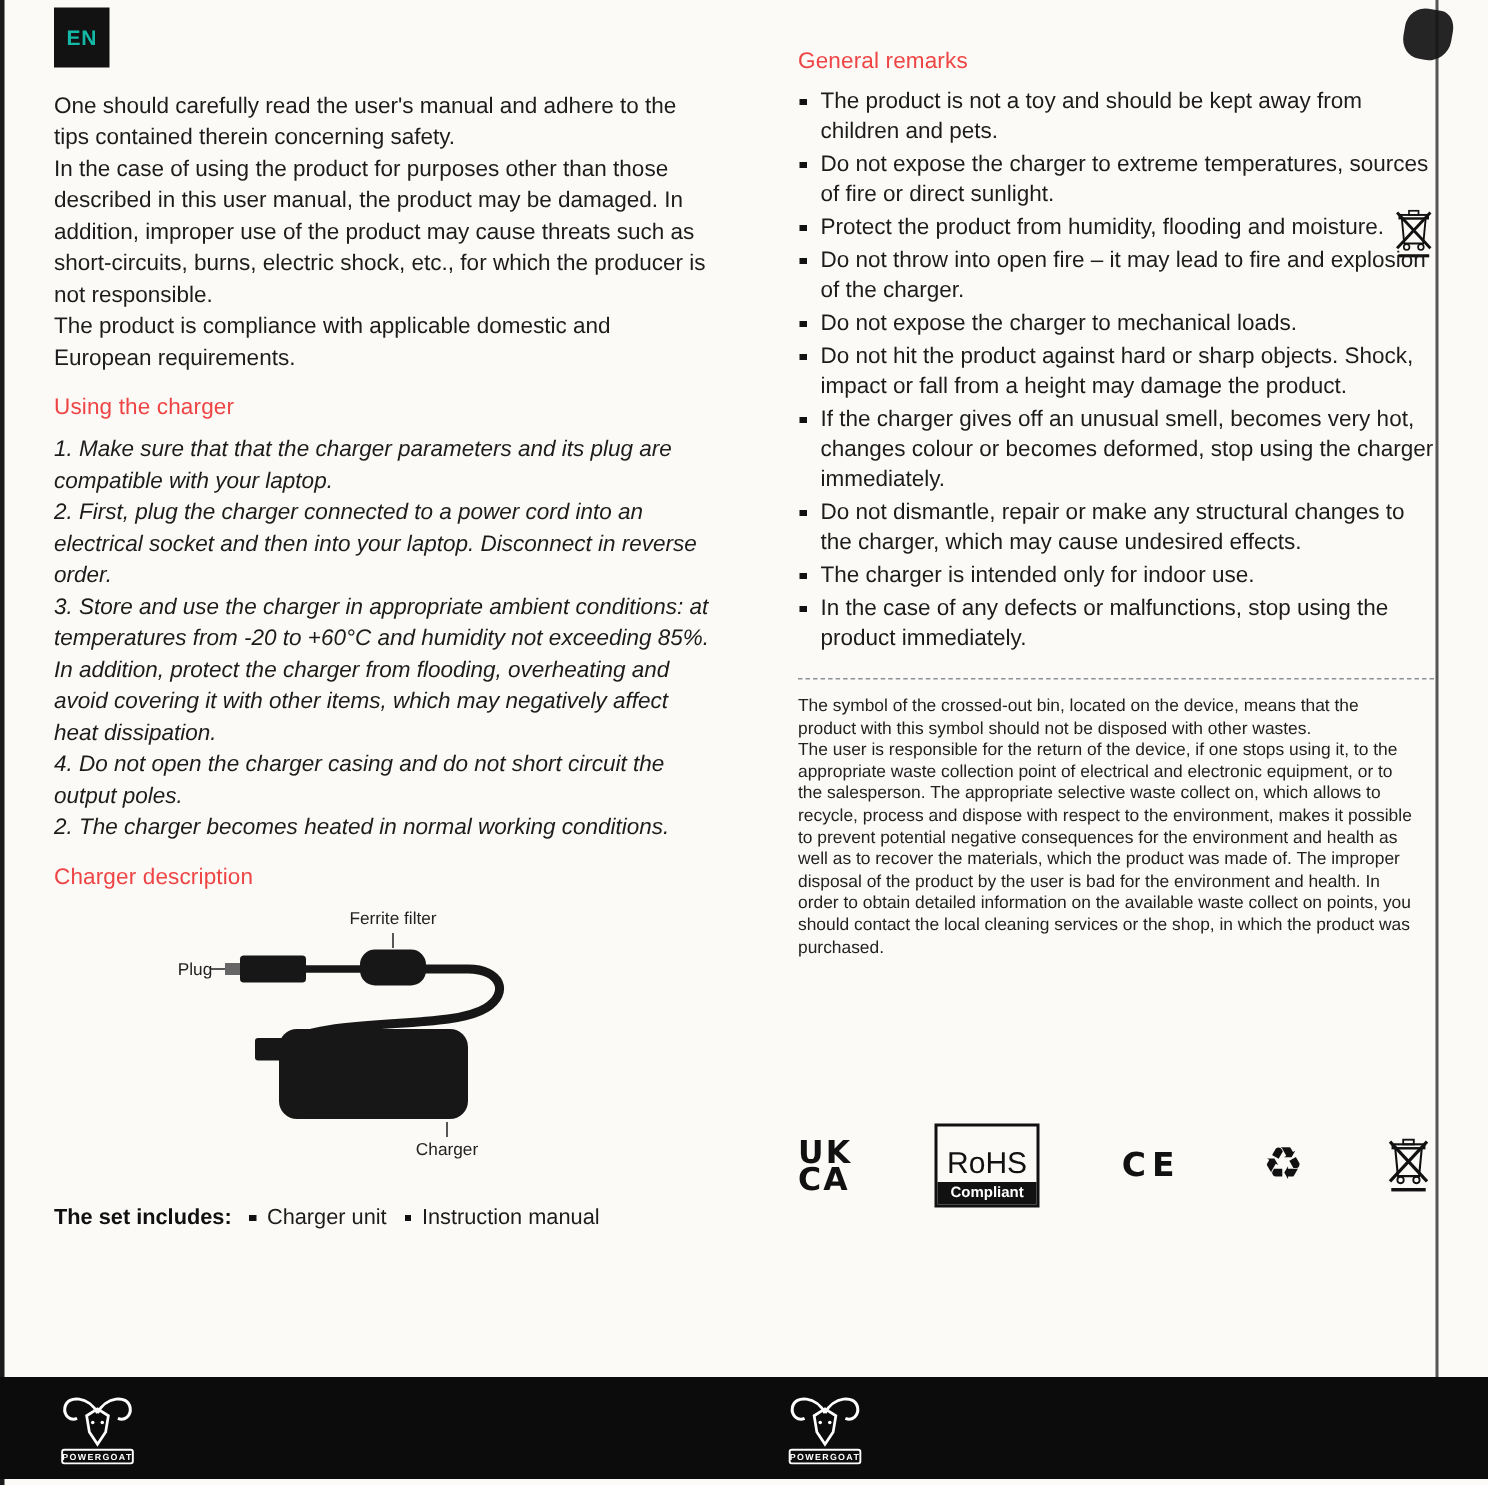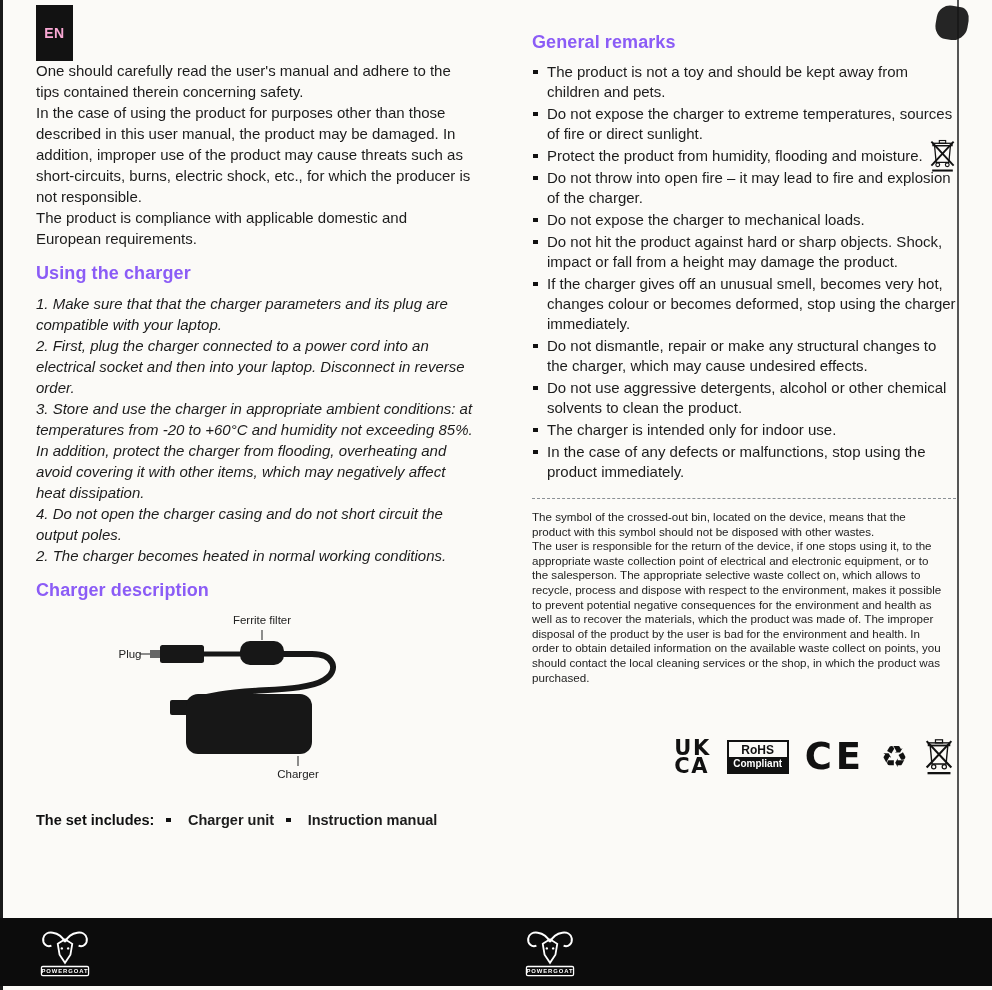--- a/index.html
+++ b/index.html
@@ -10,60 +10,60 @@
     font-family:"Liberation Sans", sans-serif; color:#1c1c1c;
   }
   
   .scan-edge-left { position:absolute; left:0; top:0; width:3px; height:100%; background:#1a1a1a; }
   .scan-edge-right { position:absolute; left:957px; top:0; width:2px; height:918px; background:#555; }
   .corner-artifact { position:absolute; top:6px; right:24px; width:32px; height:34px; background:#141414;
     border-radius:42% 30% 48% 38% / 40% 36% 44% 40%; transform:rotate(10deg); opacity:.93; }
   .margin-weee { position:absolute; right:36px; top:138px; }
 
   .en-badge {
-    position:absolute; left:36px; top:5px; width:37px; height:56px; background:#121212;
-    color:#f9a8d4; font-weight:bold; font-size:14px; letter-spacing:.5px;
+    position:absolute; left:36px; top:5px; width:37px; height:40px; background:#121212;
+    color:#14b8a6; font-weight:bold; font-size:14px; letter-spacing:.5px;
     display:flex; align-items:center; justify-content:center;
   }
 
   .col { position:absolute; }
   .col-left  { left:36px;  top:60px; width:440px; }
   .col-right { left:532px; top:32px; width:424px; }
 
-  h2 { font-size:18px; font-weight:bold; color:#8b5cf6; margin:14px 0 9px; letter-spacing:.1px; }
+  h2 { font-size:15px; font-weight:normal; color:#ef4444; margin:14px 0 9px; letter-spacing:.1px; }
   .col h2:first-child { margin-top:0; }
   .body { font-size:15px; line-height:21px; color:#1c1c1c; }
   .prewrap { white-space:pre-line; }
   .step { margin:0;font-style:italic; }
 
   
   .diagram { position:relative; width:440px; height:178px; margin-top:6px; }
   .diagram svg text { font-family:"Liberation Sans", sans-serif; font-size:11.5px; fill:#222; }
 
   .set-row { margin-top:24px; display:flex; align-items:flex-start; gap:12px; font-size:14.5px; }
   .set-label { font-weight:bold; color:#101010; }
-  .set-item { display:inline-flex; align-items:center; gap:17px;font-weight:bold; }
+  .set-item { display:inline-flex; align-items:center; gap:7px; }
   .sq { display:inline-block; width:4.5px; height:4.5px; background:#111; }
 
   
   ul.bullets { list-style:none; margin-top:8px; }
   ul.bullets li { position:relative; padding-left:15px; font-size:15px; line-height:20px; margin-bottom:2px; }
   ul.bullets li::before { content:""; position:absolute; left:1px; top:7.5px; width:4.5px; height:4.5px; background:#111; }
 
   .divider { margin:16px 0 11px; border-top:1.6px dashed #8b9096; width:100%; }
   .disposal-h { font-size:11.8px; font-weight:bold; color:#101010; margin:0 0 5px; }
   .disposal { font-size:11.6px; line-height:14.6px; color:#222; width:414px; }
 
-  .marks { margin-top:50px; display:flex; justify-content:flex-end; align-items:center; gap:16px; padding-right:2px; }
+  .marks { margin-top:110px; display:flex; justify-content:space-between; align-items:center; gap:16px; padding-right:2px; }
   .ukca { font-weight:bold; font-size:21px; line-height:18px; letter-spacing:1.5px; color:#111;
     font-family:"DejaVu Sans", sans-serif; }
   .rohs { border:2.5px solid #111; text-align:center; min-width:62px; background:#fbfaf7; }
-  .rohs-top { font-weight:bold; font-size:12px; color:#111; padding:1px 6px 0; }
+  .rohs-top { font-weight:normal; font-size:20px; color:#111; padding:14px 6px 0; }
   .rohs-sub { background:#111; color:#fff; font-size:10px; font-weight:600; padding:1.5px 4px 2.5px; }
-  .ce { font-size:37px; font-weight:bold; letter-spacing:4px; color:#111; font-family:"DejaVu Sans", sans-serif; }
+  .ce { font-size:22px; font-weight:bold; letter-spacing:4px; color:#111; font-family:"DejaVu Sans", sans-serif; }
   .recycle { font-size:30px; line-height:1; color:#111; }
 
   
   .footer-band { position:absolute; left:0; top:918px; width:100%; height:68px; background:#0c0c0c; }
   .goat { position:absolute; top:6px; }
   .goat-1 { left:36px; }
   .goat-2 { left:521px; }
   .goat text { font-family:"Liberation Sans", sans-serif; }
 </style>
 </head>
@@ -145,21 +145,20 @@
     <h2>General remarks</h2>
     <ul class="bullets">
       <li>The product is not a toy and should be kept away from children and pets.</li>
       <li>Do not expose the charger to extreme temperatures, sources of fire or direct sunlight.</li>
       <li>Protect the product from humidity, flooding and moisture.</li>
       <li>Do not throw into open fire – it may lead to fire and explosion of the charger.</li>
       <li>Do not expose the charger to mechanical loads.</li>
       <li>Do not hit the product against hard or sharp objects. Shock, impact or fall from a height may damage the product.</li>
       <li>If the charger gives off an unusual smell, becomes very hot, changes colour or becomes deformed, stop using the charger immediately.</li>
       <li>Do not dismantle, repair or make any structural changes to the charger, which may cause undesired effects.</li>
-      <li>Do not use aggressive detergents, alcohol or other chemical solvents to clean the product.</li>
       <li>The charger is intended only for indoor use.</li>
       <li>In the case of any defects or malfunctions, stop using the product immediately.</li>
     </ul>
 
     <div class="divider"></div>
 
     <p class="disposal prewrap">The symbol of the crossed-out bin, located on the device, means that the product with this symbol should not be disposed with other wastes.
 The user is responsible for the return of the device, if one stops using it, to the appropriate waste collection point of electrical and electronic equipment, or to the salesperson. The appropriate selective waste collect on, which allows to recycle, process and dispose with respect to the environment, makes it possible to prevent potential negative consequences for the environment and health as well as to recover the materials, which the product was made of. The improper disposal of the product by the user is bad for the environment and health. In order to obtain detailed information on the available waste collect on points, you should contact the local cleaning services or the shop, in which the product was purchased.</p>
 
     <div class="marks">

